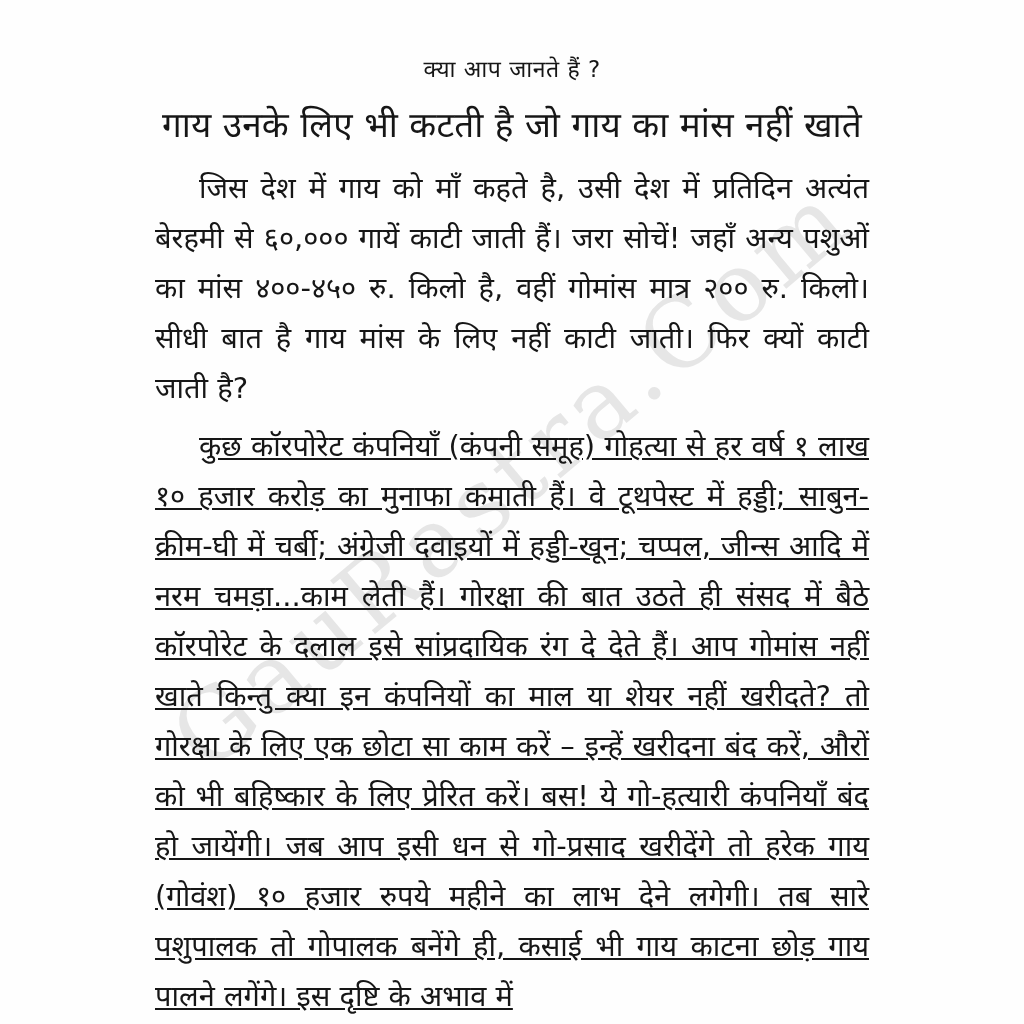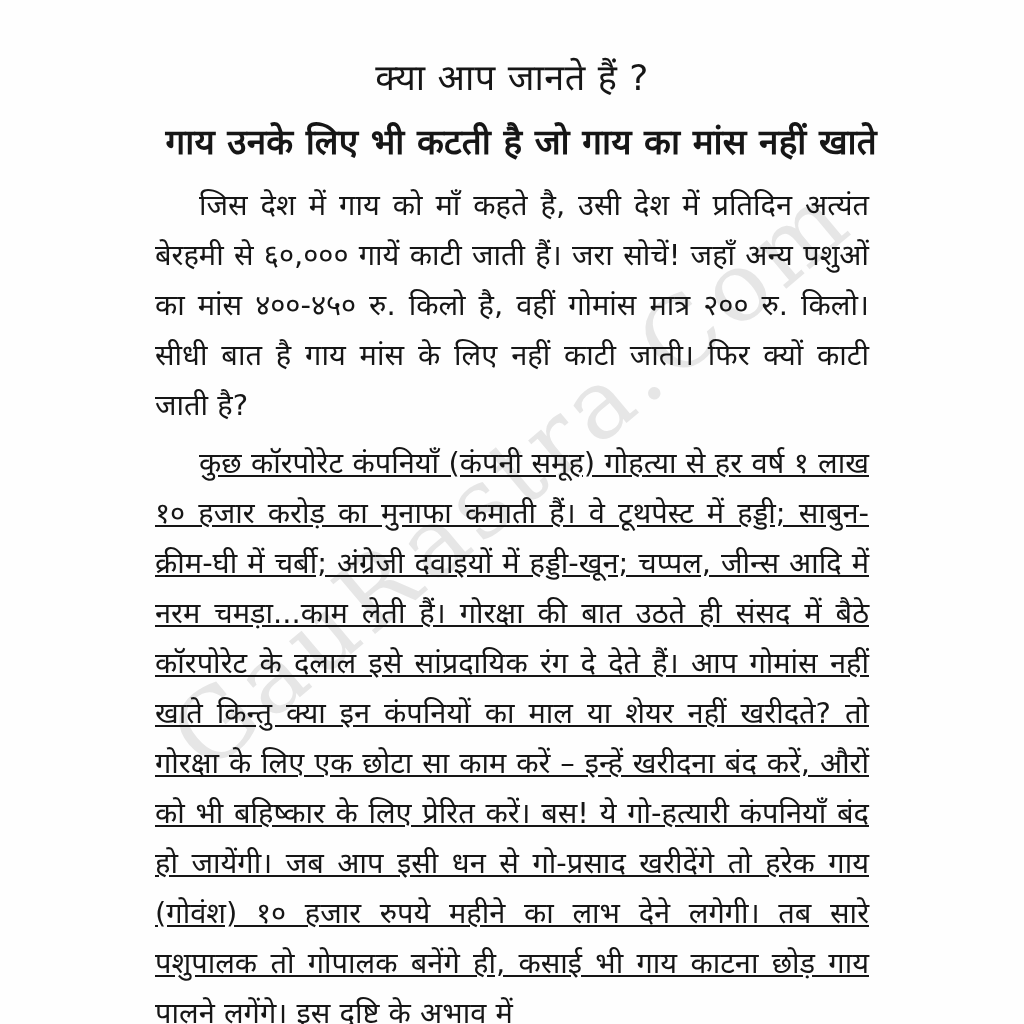--- a/index.html
+++ b/index.html
@@ -20,30 +20,30 @@
       box-sizing: border-box;
     }
     .content {
       position: relative;
       width: 730px;
       margin: 0 auto;
       padding-top: 52px;
       z-index: 2;
     }
     .title {
-      font-size: 36px;
+      font-size: 23px;
       font-weight: 400;
       text-align: center;
       margin: 0 0 14px 0;
       letter-spacing: 0.5px;
     }
     .heading {
       font-size: 35px;
-      font-weight: 700;
-      text-align: right;
+      font-weight: 400;
+      text-align: center;
       margin: 16px 0 16px 0;
       letter-spacing: 0.2px;
     }
     .para {
       font-size: 29px;
       line-height: 50px;
       text-align: justify;
       margin: 8px;
       text-indent: 44px;
     }

